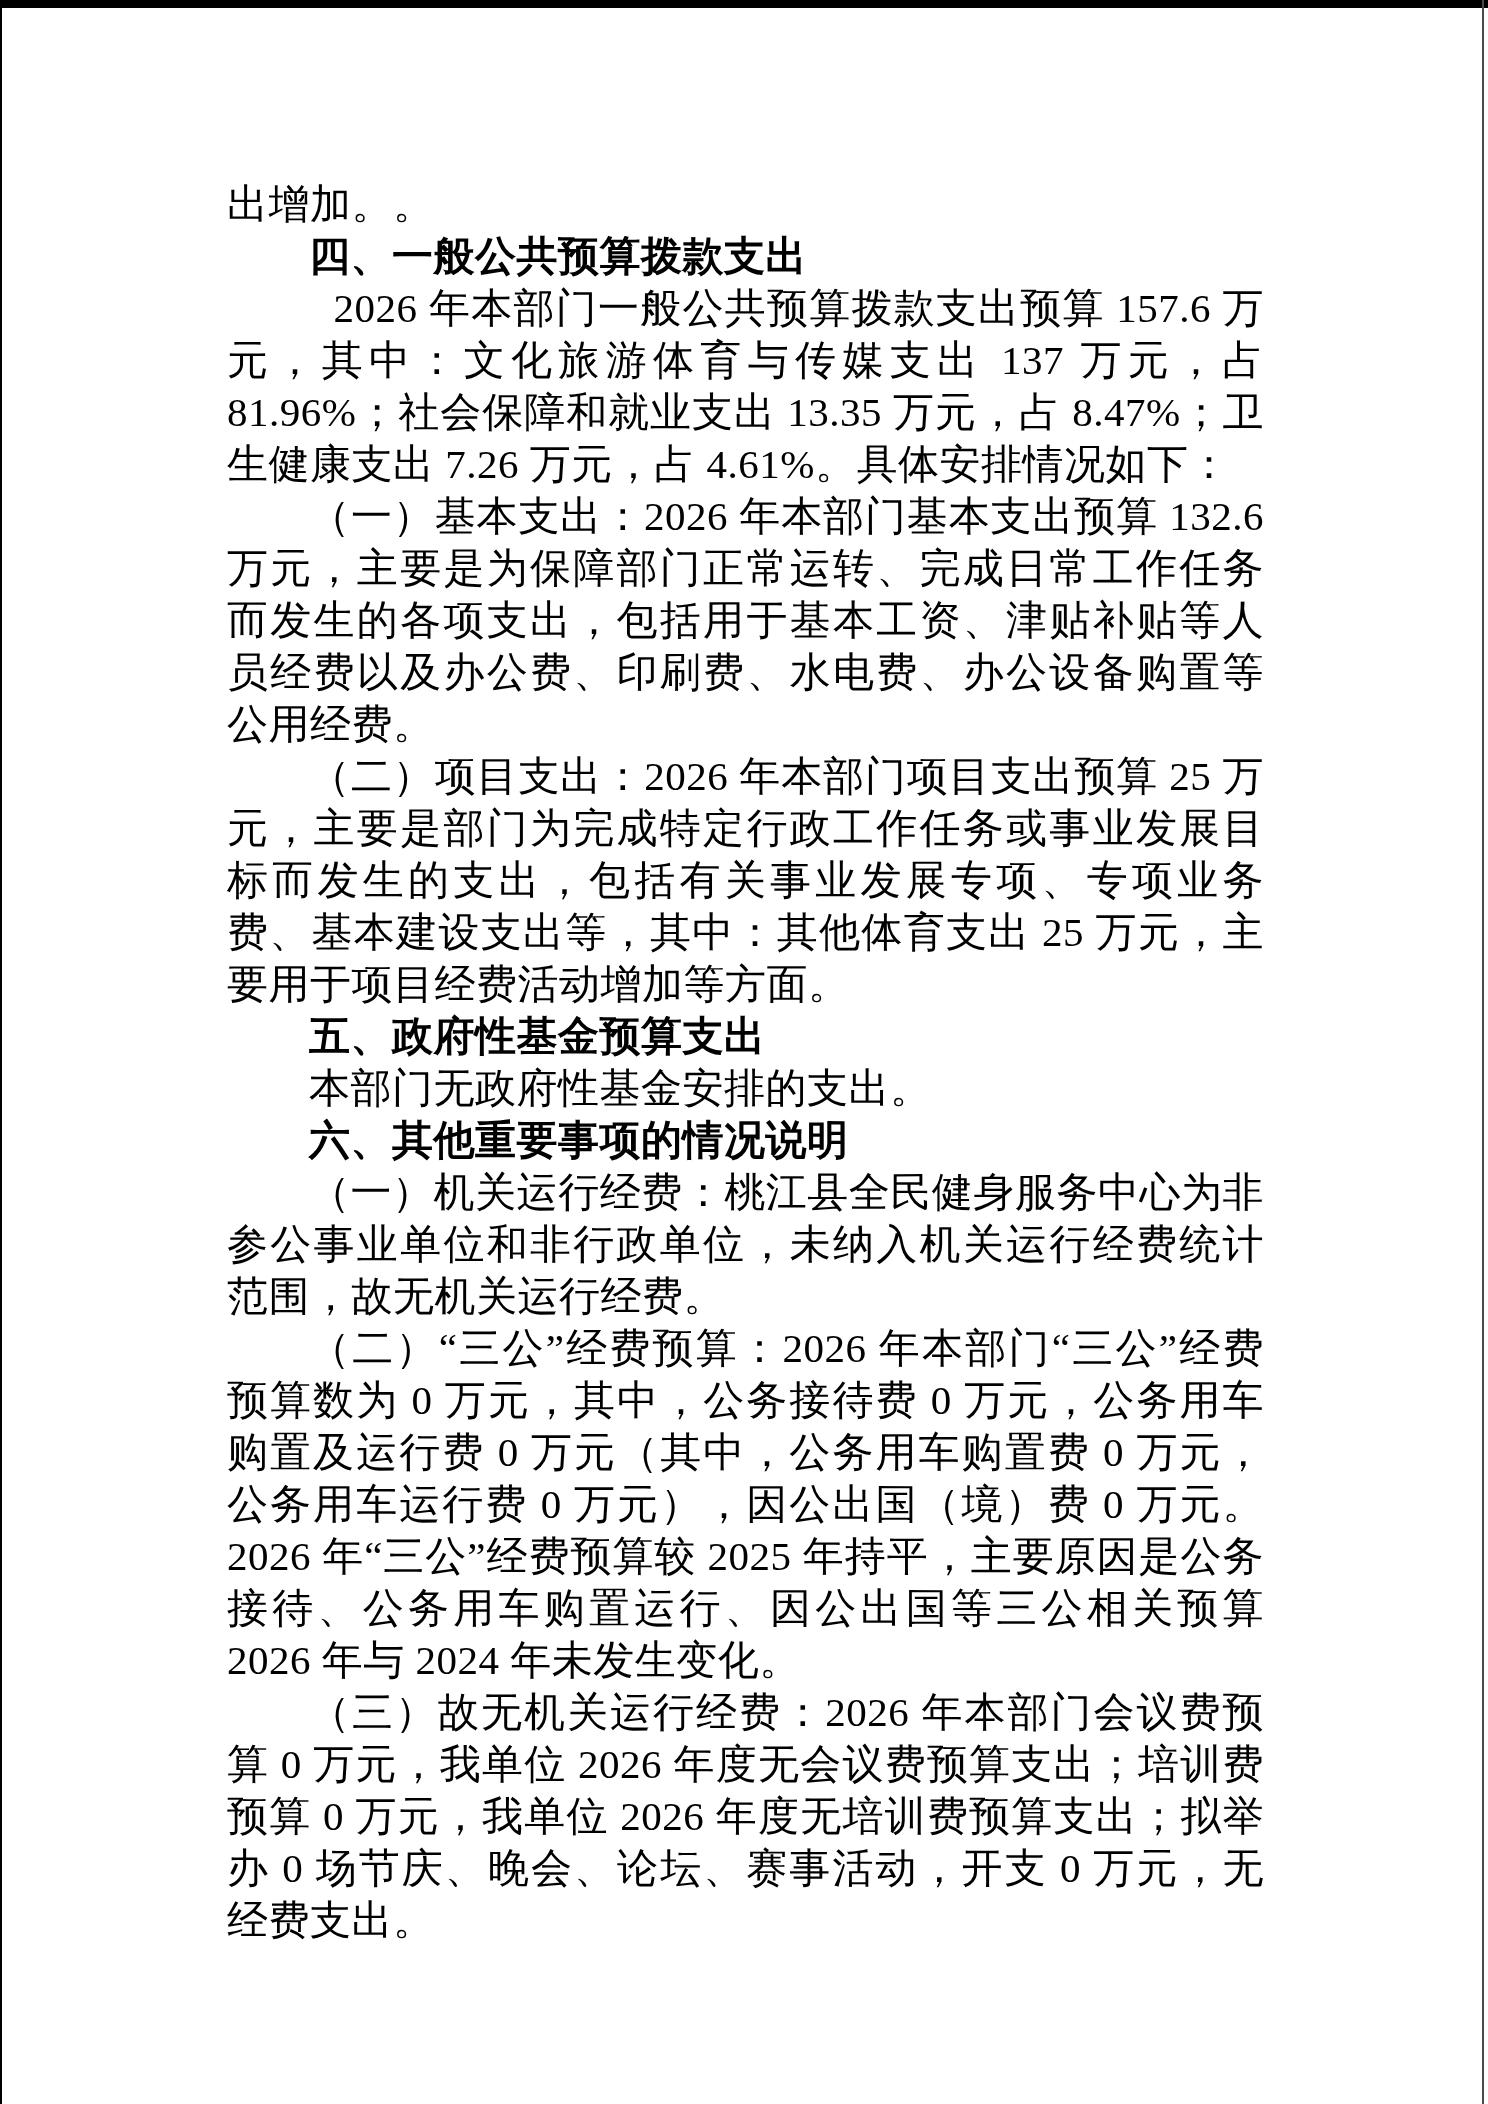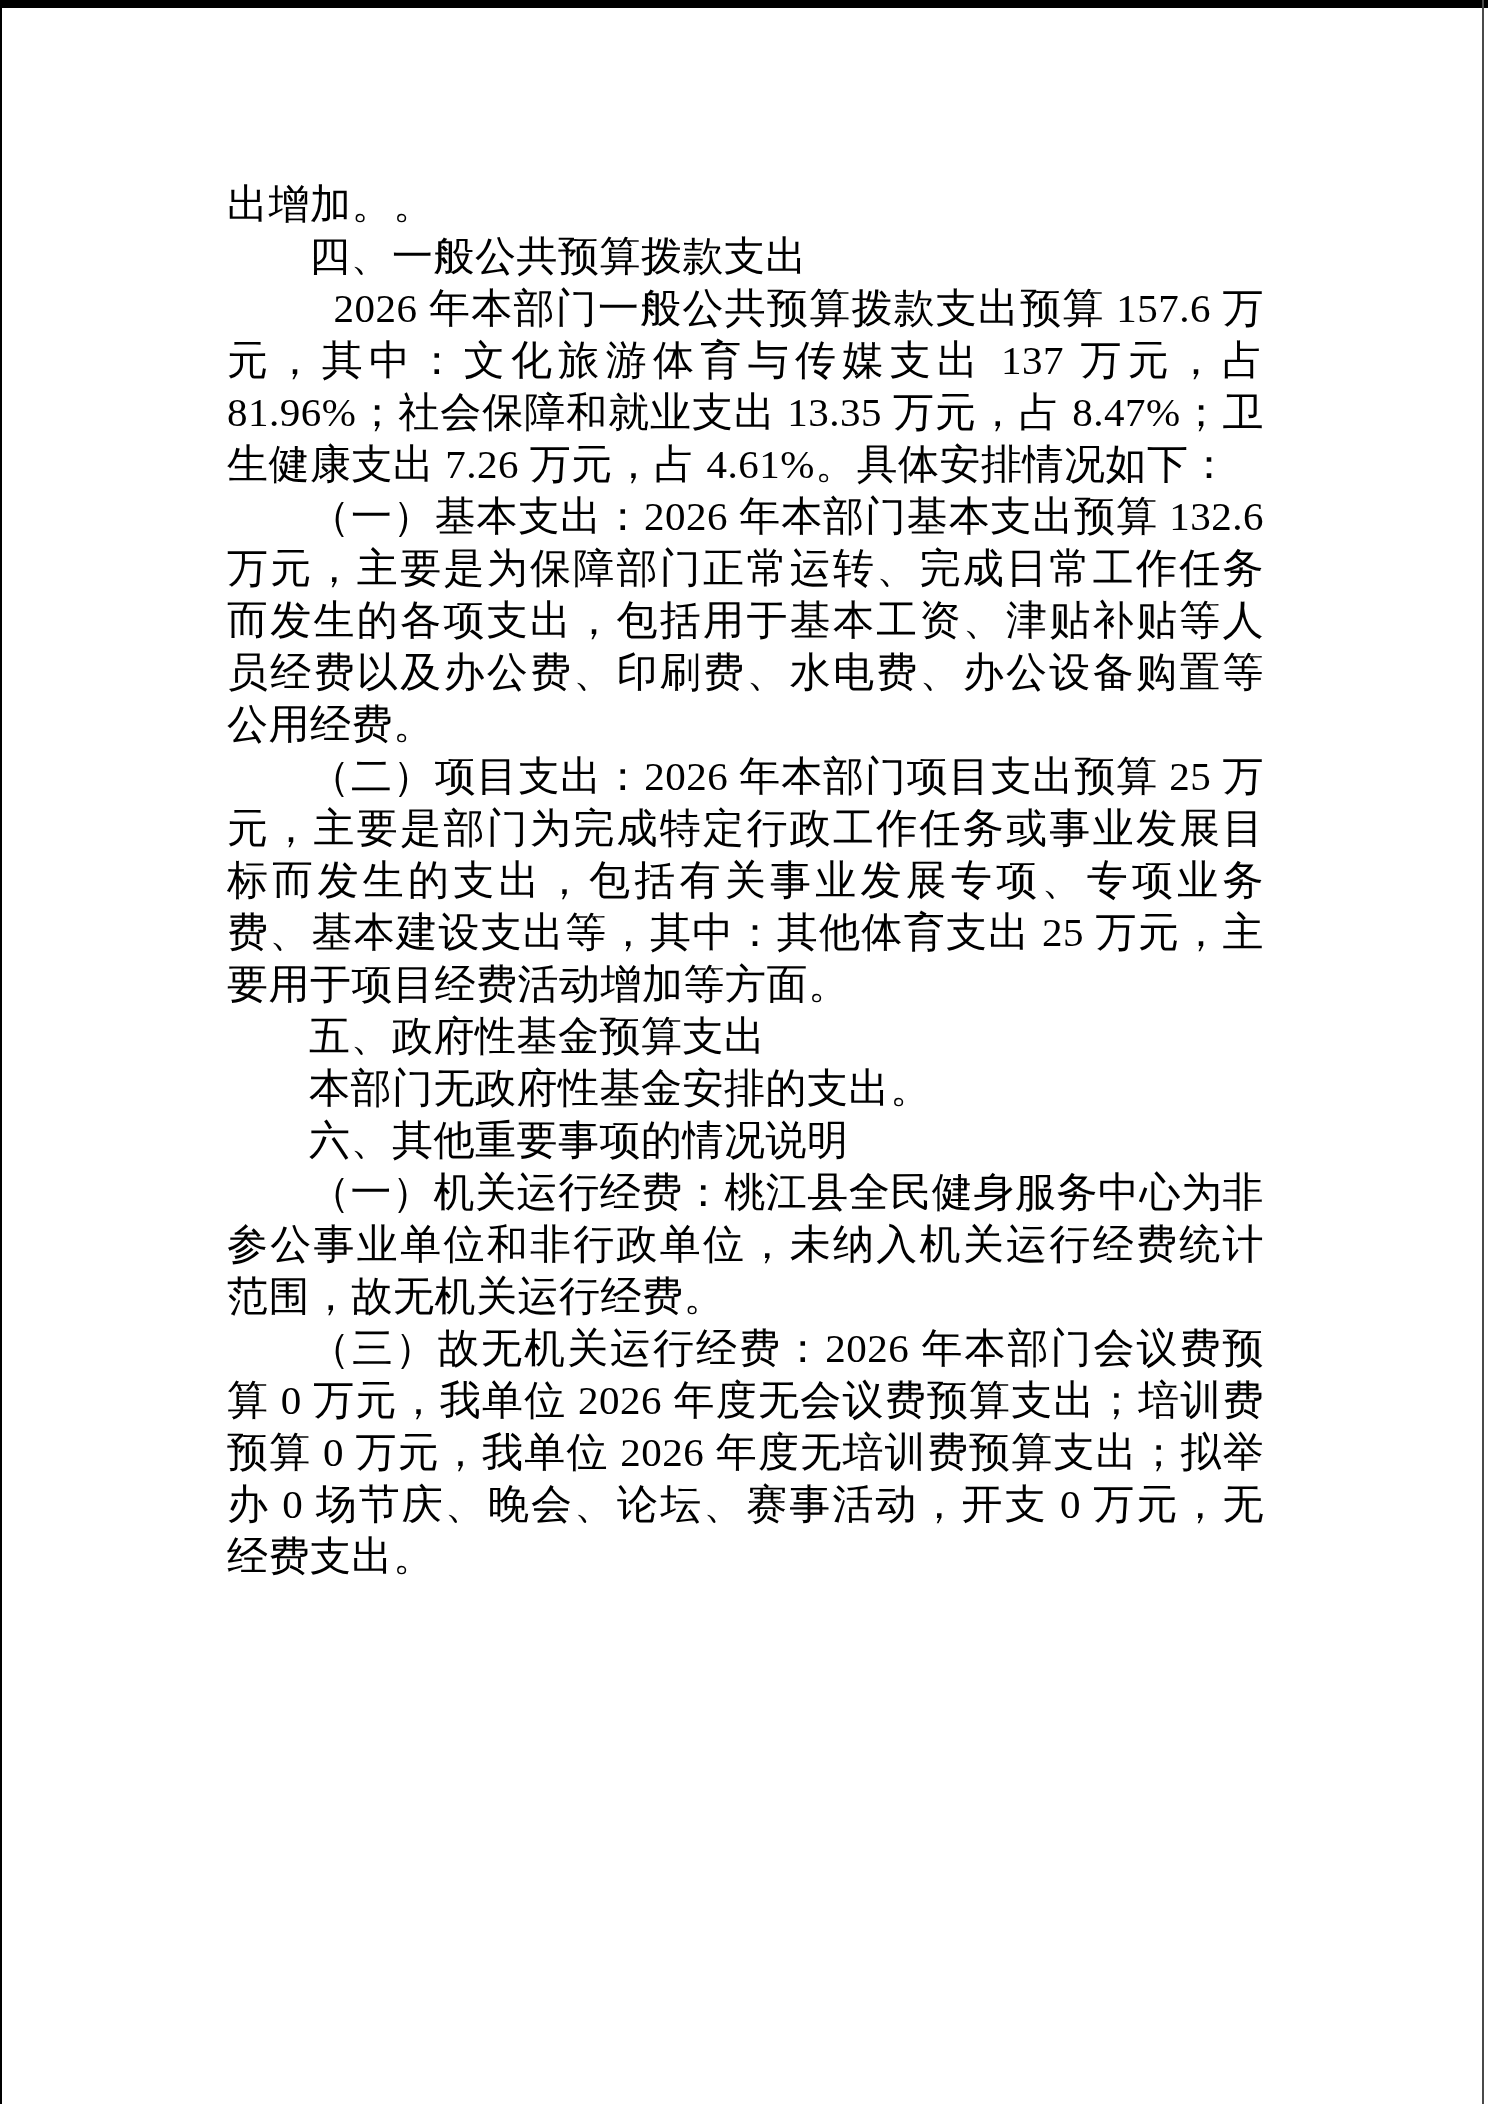--- a/index.html
+++ b/index.html
@@ -33,21 +33,21 @@
     font-size: 41px;
     line-height: 52px;
     text-align: justify;
     text-justify: inter-character;
     letter-spacing: 0.5px;
   }
   .doc p { margin: 0; }
   .body { text-indent: 2em; }
   .body.no-indent { text-indent: 0; }
   .body.indent-wide { text-indent: 2.6em; }
-  .heading { text-indent: 2em; font-weight: normal; }
+  .heading { text-indent: 2em; font-weight: bold; }
   .lead { font-weight: normal; }
 </style>
 </head>
 <body>
 
 <div class="screen">
   <div class="edge-top"></div>
   <div class="edge-left"></div>
   <div class="edge-right"></div>
 
@@ -64,17 +64,18 @@
     <p class="body"><span class="lead">（二）项目支出：</span><span>2026 年本部门项目支出预算 25 万元，主要是部门为完成特定行政工作任务或事业发展目标而发生的支出，包括有关事业发展专项、专项业务费、基本建设支出等，其中：其他体育支出 25 万元，主要用于项目经费活动增加等方面。</span></p>
 
     <p class="heading">五、政府性基金预算支出</p>
 
     <p class="body">本部门无政府性基金安排的支出。</p>
 
     <p class="heading">六、其他重要事项的情况说明</p>
 
     <p class="body"><span class="lead">（一）机关运行经费：</span><span>桃江县全民健身服务中心为非参公事业单位和非行政单位，未纳入机关运行经费统计范围，故无机关运行经费。</span></p>
 
+    <p class="body"><span class="lead">（二）“三公”经费预算：</span><span>2026 年本部门“三公”经费预算数为 0 万元，其中，公务接待费 0 万元，公务用车购置及运行费 0 万元（其中，公务用车购置费 0 万元，公务用车运行费 0 万元），因公出国（境）费 0 万元。2026 年“三公”经费预算较 2025 年持平，主要原因是公务接待、公务用车购置运行、因公出国等三公相关预算 2026 年与 2024 年未发生变化。</span></p>
 
     <p class="body"><span class="lead">（三）故无机关运行经费：</span><span>2026 年本部门会议费预算 0 万元，我单位 2026 年度无会议费预算支出；培训费预算 0 万元，我单位 2026 年度无培训费预算支出；拟举办 0 场节庆、晚会、论坛、赛事活动，开支 0 万元，无经费支出。</span></p>
 
   </div>
 </div>
 
 </body></html>

